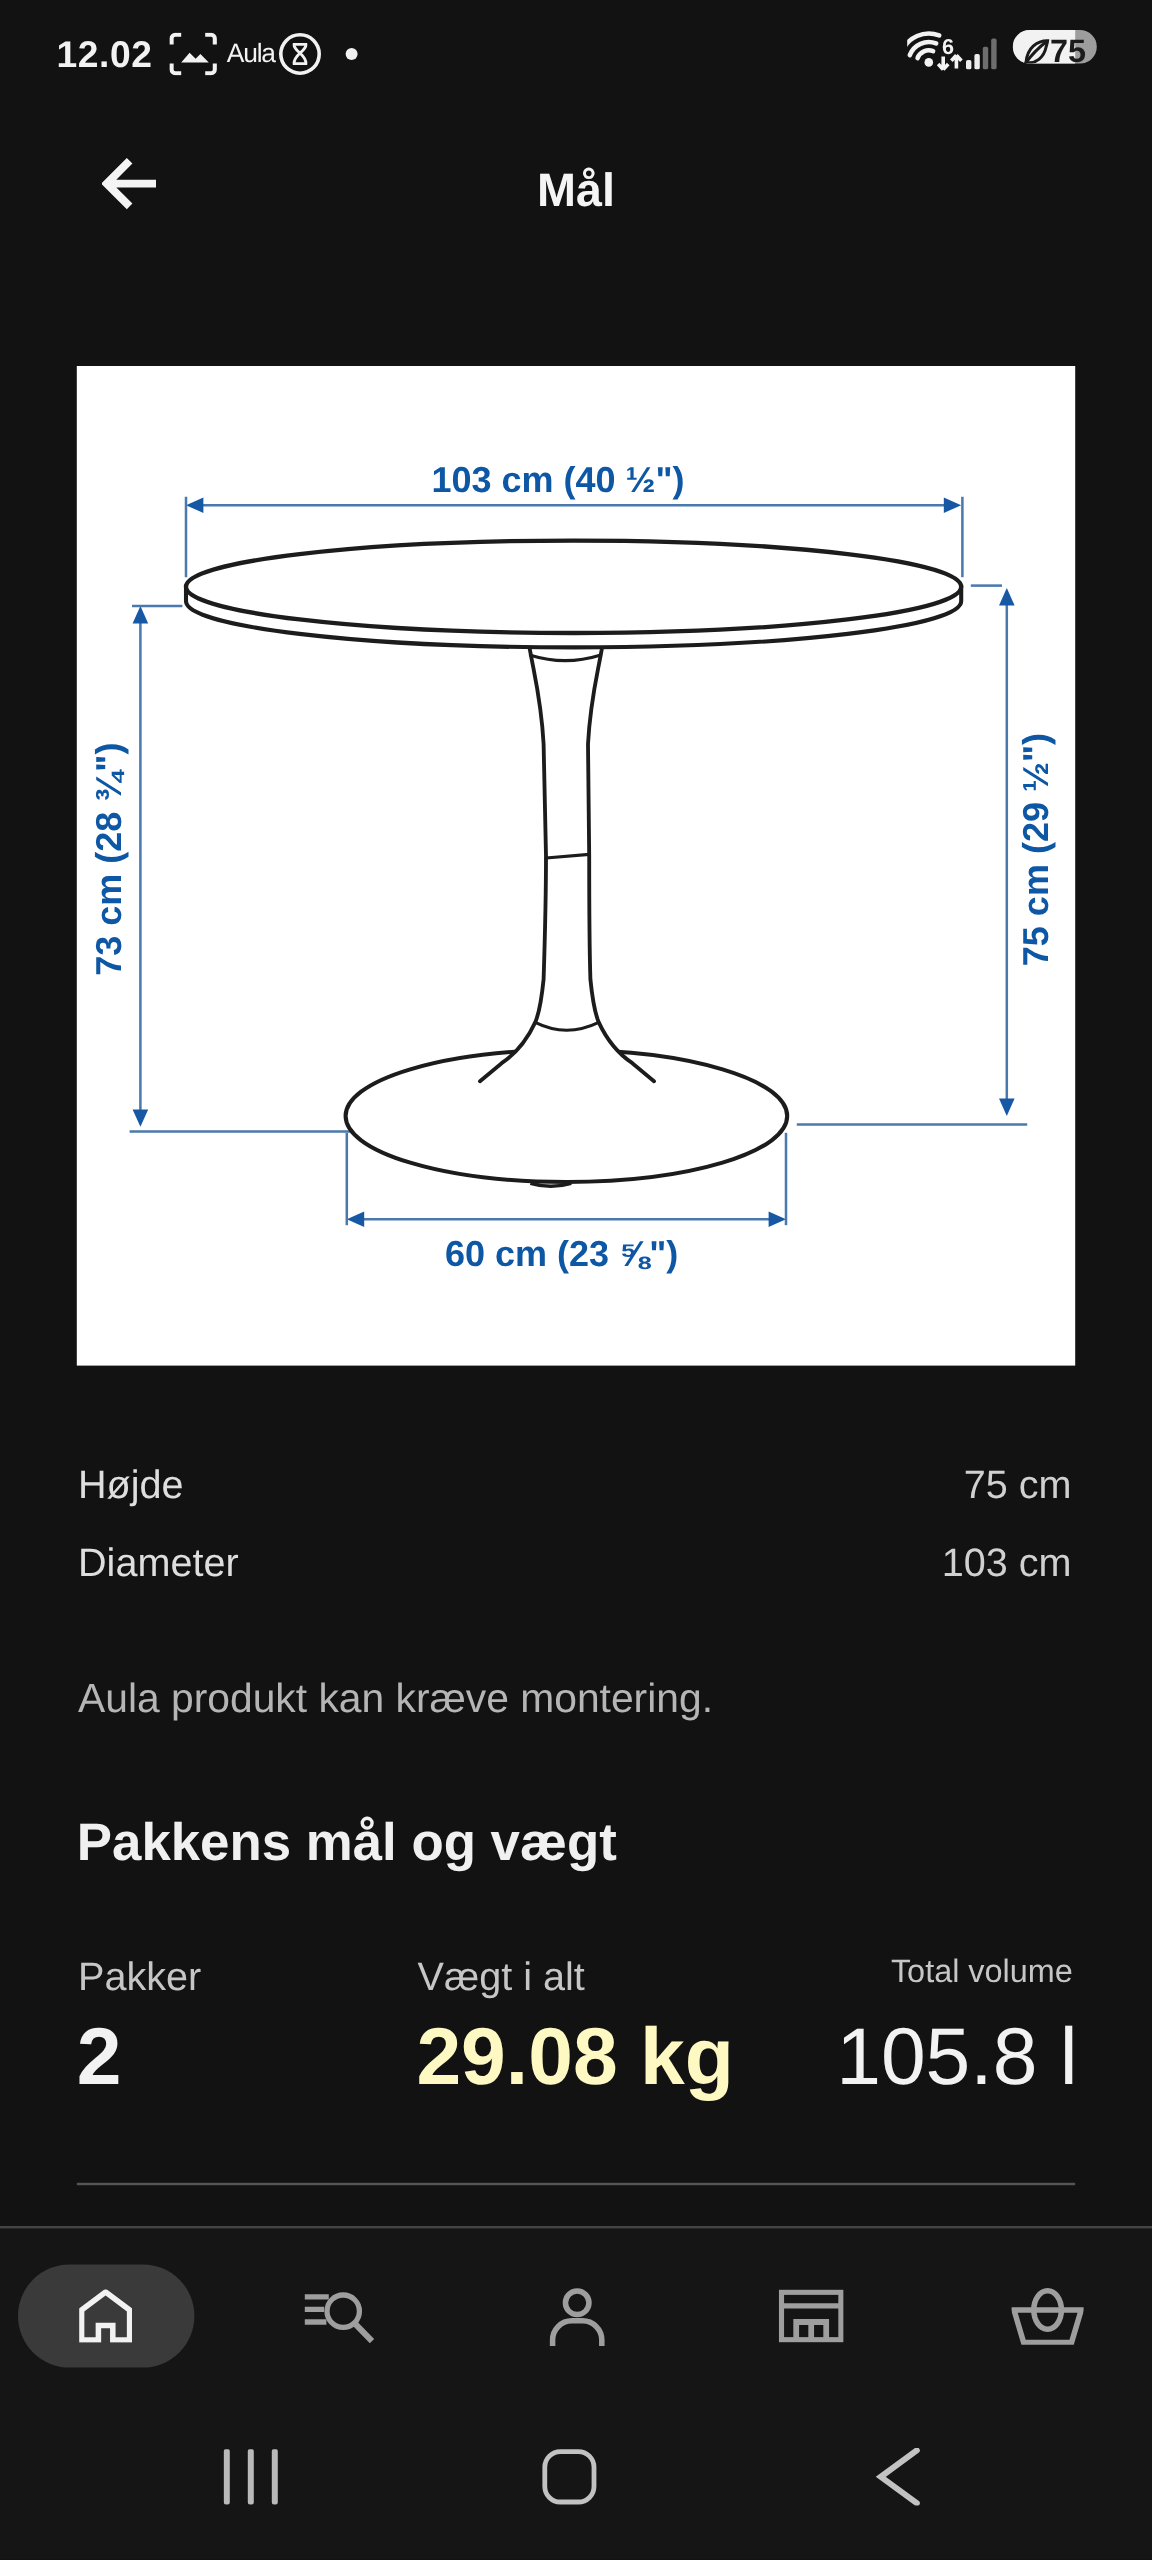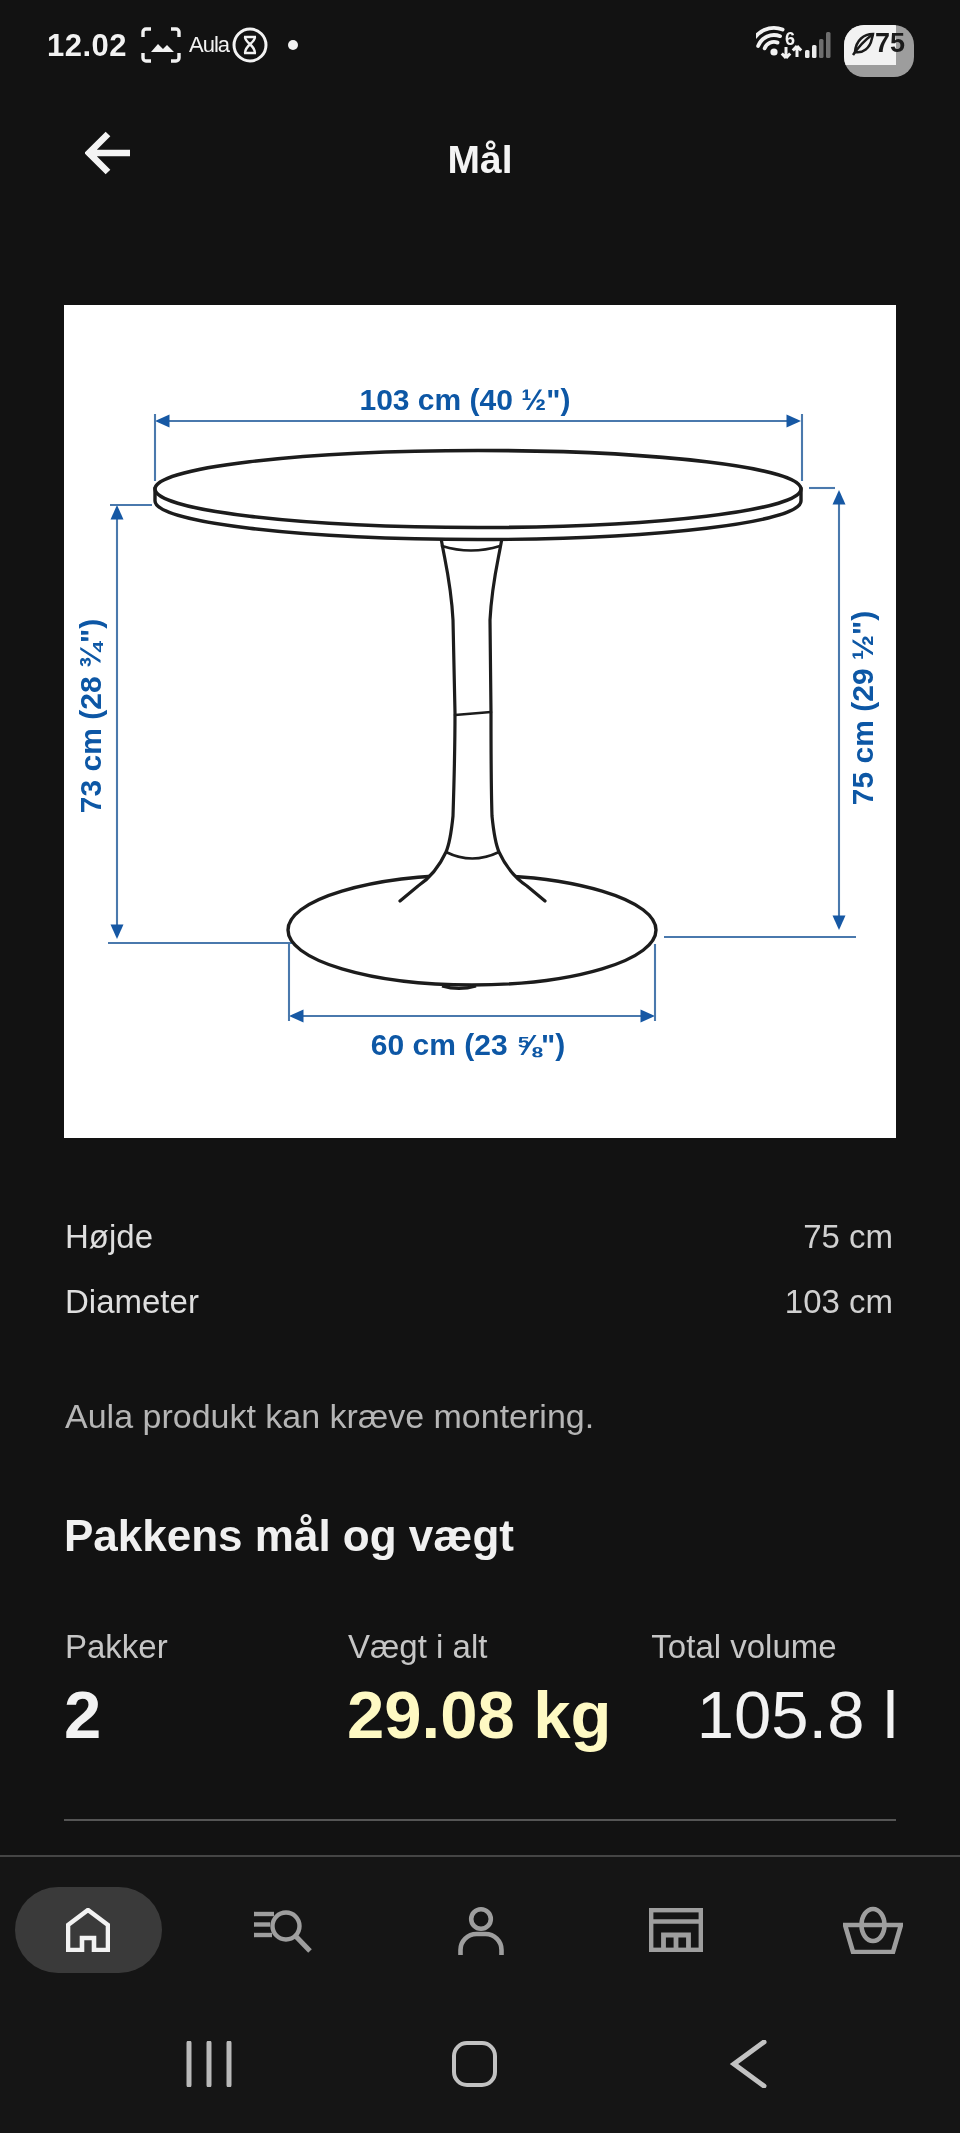--- a/index.html
+++ b/index.html
@@ -38,21 +38,21 @@
   <path d="M41 39 v-11 m0 0 l-4.2 4.6 m4.2-4.6 l4.2 4.6" stroke="#f2f2f2" stroke-width="3" fill="none"></path>
 </svg>
 
 <svg class="abs" style="left:805px;top:30px;" width="30" height="28" viewBox="0 0 30 28">
   <rect x="0" y="20" width="4.5" height="8" rx="1.5" fill="#ececec"></rect>
   <rect x="7" y="15" width="4.5" height="13" rx="1.5" fill="#ececec"></rect>
   <rect x="14" y="9" width="4.5" height="19" rx="1.5" fill="#6e6e6e"></rect>
   <rect x="21" y="2" width="4.5" height="26" rx="1.5" fill="#6e6e6e"></rect>
 </svg>
 
-<div class="abs" style="left:844px;top:25px;width:70px;height:52px;border-radius:20px;background:#9d9d9d;overflow:hidden;">
+<div class="abs" style="left:844px;top:25px;width:70px;height:28px;border-radius:20px;background:#9d9d9d;overflow:hidden;">
   <div class="abs" style="left:0;top:0;width:52px;height:40px;background:#f2f2f2;"></div>
   <svg class="abs" style="left:7px;top:6px;" width="26" height="26" viewBox="0 0 26 26">
     <path d="M22 3 C13 3 5 9 4 21 C 12 22.5 19 17 20.8 8 C 21.4 6 21.8 4.5 22 3 Z" fill="none" stroke="#1b1b1b" stroke-width="2.5"></path>
     <path d="M2 24 C 8 15 14 9 22 3" fill="none" stroke="#1b1b1b" stroke-width="2.5"></path>
   </svg>
   <div class="abs" style="left:31px;top:3px;font-size:27px;font-weight:bold;color:#1b1b1b;">75</div>
 </div>
 
 <svg class="abs" style="left:85px;top:127px;" width="47" height="52" viewBox="0 0 47 52">
   <path d="M45 26 H4 M23 7 L4 26 L23 45" fill="none" stroke="#f4f4f4" stroke-width="6.6" stroke-linecap="butt" stroke-linejoin="miter"></path>
@@ -132,21 +132,21 @@
 <div class="abs" style="left:493px;top:1283px;width:400px;text-align:right;font-size:33px;color:#d0d0d0;">103 cm</div>
 
 <div class="abs" style="left:65px;top:1397px;font-size:34px;color:#b5b5b5;">Aula produkt kan kræve montering.</div>
 
 <div class="abs" style="left:64px;top:1511px;font-size:44px;font-weight:bold;color:#f0f0f0;">Pakkens mål og vægt</div>
 
 <div class="abs" style="left:65px;top:1628px;font-size:33px;color:#c6c6c6;">Pakker</div>
 
 <div class="abs" style="left:348px;top:1628px;font-size:33px;color:#c6c6c6;">Vægt i alt</div>
 
-<div class="abs" style="left:594px;top:1628px;width:300px;text-align:center;font-size:33px;color:#c6c6c6;">Total volume</div>
+<div class="abs" style="left:594px;top:1628px;width:300px;text-align:right;font-size:27px;color:#c6c6c6;">Total volume</div>
 
 <div class="abs" style="left:64px;top:1676px;font-size:67px;font-weight:bold;color:#f2f2f2;">2</div>
 
 <div class="abs" style="left:347px;top:1676px;font-size:67px;font-weight:bold;color:#fef9c3;">29.08 kg</div>
 
 <div class="abs" style="left:598px;top:1676px;width:300px;text-align:right;font-size:67px;font-weight:normal;color:#f2f2f2;">105.8 l</div>
 
 <div class="abs" style="left:64px;top:1819px;width:832px;height:2px;background:#555;"></div>
 
 <div class="abs" style="left:0;top:1855px;width:960px;height:278px;background:#151515;border-top:2px solid #454545;"></div>

